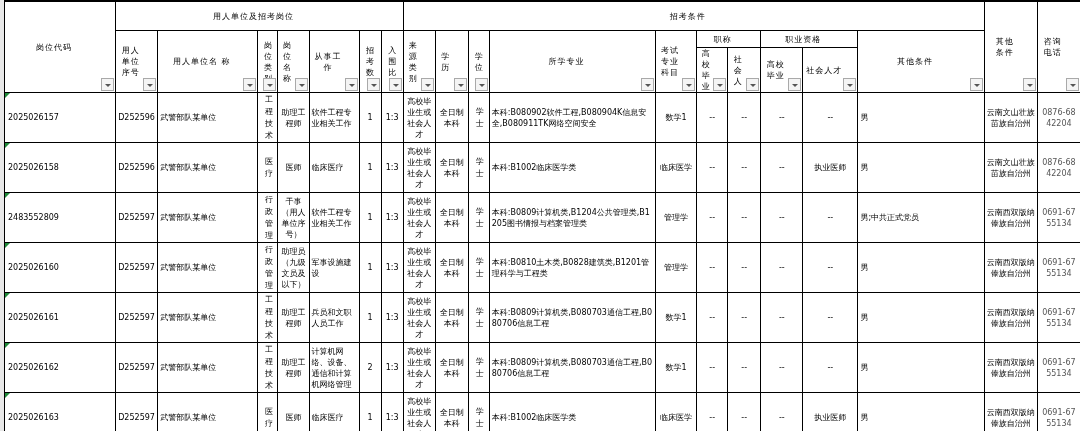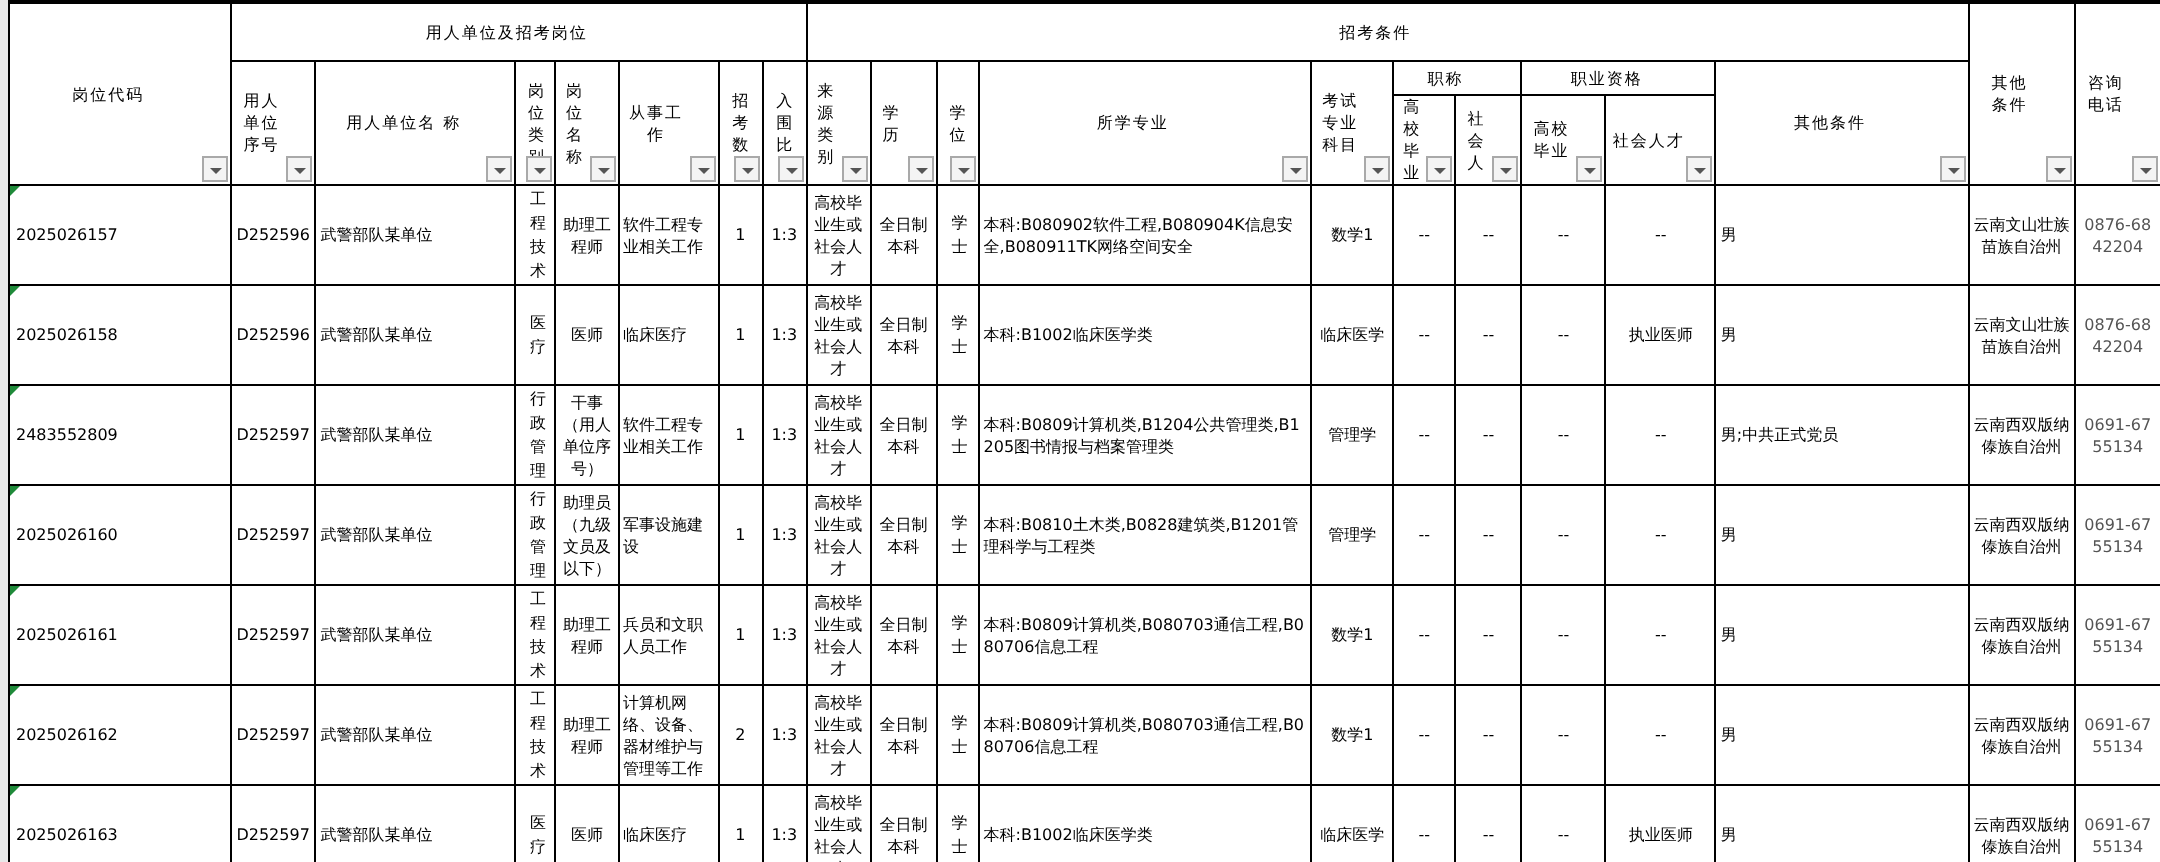--- a/index.html
+++ b/index.html
@@ -294,21 +294,21 @@
   </tr>
 
   <tr>
     <td class="code"><span class="tri"></span><span>2025026162</span></td>
     <td class="l"><span>D252597</span></td>
     <td class="l"><span>武警部队某单位</span></td>
     <td class="c">
             <div class="vert">工程技术</div>
           </td>
     <td class="c wrap3"><span>助理工程师</span></td>
-    <td class="l wrap3"><span>计算机网络、设备、器材维护与管理等工作</span></td>
+    <td class="l wrap3"><span>计算机网络、设备、通信和计算机网络管理</span></td>
     <td class="c"><span>2</span></td>
     <td class="c"><span>1:3</span></td>
     <td class="c wrap3"><span>高校毕业生或社会人才</span></td>
     <td class="c wrap3"><span>全日制本科</span></td>
     <td class="c">
             <div class="vert">学士</div>
           </td>
     <td class="l wrap3"><span>本科:B0809计算机类,B080703通信工程,B080706信息工程</span></td>
     <td class="c"><span>数学1</span></td>
     <td class="c"><span>--</span></td>

